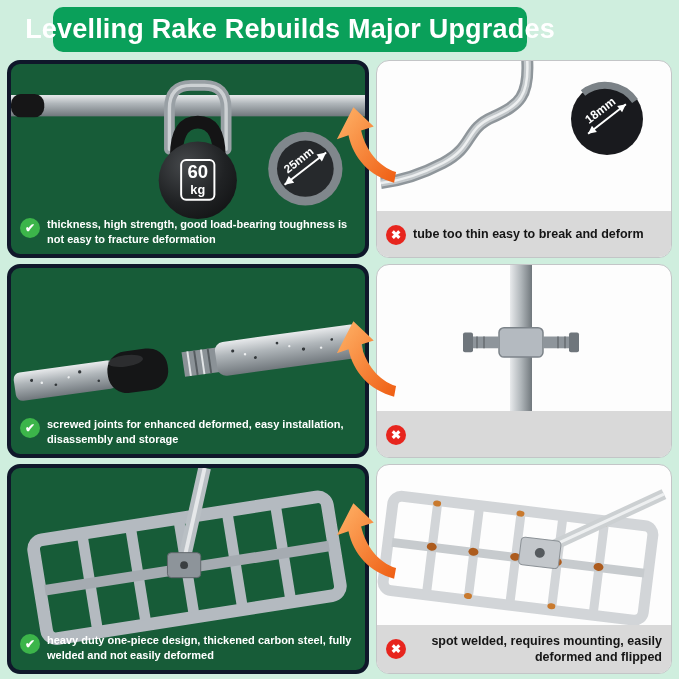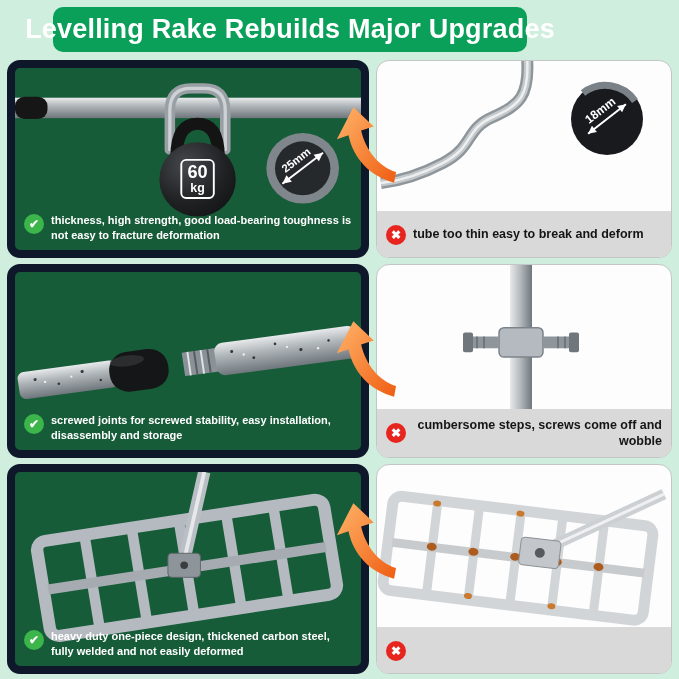--- a/index.html
+++ b/index.html
@@ -6,21 +6,21 @@
   html,body{width:679px;height:679px;}
   body{font-family:"Liberation Sans",sans-serif;background:#ffffff;}
   .canvas{position:relative;width:679px;height:679px;background:#cfeede;overflow:hidden;}
   .banner{position:absolute;left:53px;top:7px;width:474px;height:45px;background:#0aa05a;border-radius:10px;display:flex;align-items:center;justify-content:center;}
   .banner .title{color:#fff;font-size:27px;font-weight:bold;letter-spacing:.2px;white-space:nowrap;}
   .row{position:absolute;left:0;width:679px;}
   .row1{top:58px;height:202px;}
   .row2{top:262px;height:198px;}
   .row3{top:462px;height:214px;}
   .panel{position:absolute;top:2px;border-radius:13px;overflow:hidden;}
-  .panel.good{left:7px;width:362px;background:#175c38;border:8px solid #0f172a;}
+  .panel.good{left:7px;width:362px;background:#175c38;border:4px solid #0f172a;}
   .panel.bad{left:376px;width:296px;background:#fdfdfd;border:1.5px solid #c3c5c7;}
   .row1 .panel{height:198px;}
   .row2 .panel{height:194px;}
   .row3 .panel{height:210px;}
   .illus{position:absolute;left:0;top:0;width:100%;height:100%;}
   .caption{display:flex;gap:7px;align-items:flex-start;}
   .good-caption{position:absolute;left:9px;right:9px;bottom:8px;color:#fff;}
   .bad-caption{position:absolute;left:0;right:0;bottom:0;background:#d9d9d9;padding:8px 9px;color:#151515;min-height:46px;align-items:center;}
   .cap-text{font-size:11px;font-weight:bold;line-height:1.3;}
   .bad-caption .cap-text{font-size:12.5px;text-align:right;}
@@ -159,21 +159,21 @@
             <circle cx="30" cy="100" r="1.3"></circle>
               <circle cx="58" cy="98" r="1.2"></circle>
               <circle cx="240" cy="99" r="1.3"></circle>
             <circle cx="286" cy="97" r="1.2"></circle>
               <circle cx="318" cy="103" r="1.3"></circle>
           </g>
         </g>
       </svg>
       <div class="caption good-caption">
         <span class="badge good-badge">✔</span>
-        <span class="cap-text">screwed joints for screwed stability, easy installation, disassembly and storage</span>
+        <span class="cap-text">screwed joints for enhanced deformed, easy installation, disassembly and storage</span>
       </div>
     </div>
 
     <div class="panel bad">
       <svg class="illus" viewBox="0 0 294 196" preserveAspectRatio="none">
         <rect x="133" y="0" width="22" height="68" fill="url(#gTubeH)"></rect>
         <rect x="133" y="94" width="22" height="56" fill="url(#gTubeH)"></rect>
         <rect x="122" y="64" width="44" height="30" rx="5" fill="#b4bac0" stroke="#7c8389" stroke-width="1.5"></rect>
         <g>
           <rect x="94" y="73" width="28" height="12" fill="#8e959b"></rect>
@@ -183,21 +183,20 @@
         </g>
         <g>
           <rect x="166" y="73" width="28" height="12" fill="#8e959b"></rect>
           <line x1="181" y1="73" x2="181" y2="85" stroke="#666c71" stroke-width="1.5"></line>
           <line x1="188" y1="73" x2="188" y2="85" stroke="#666c71" stroke-width="1.5"></line>
           <rect x="192" y="69" width="10" height="20" rx="2" fill="#6f767c"></rect>
         </g>
       </svg>
       <div class="caption bad-caption">
         <span class="badge bad-badge">✖</span>
-        <span class="cap-text">cumbersome steps, screws come off and wobble</span>
       </div>
     </div>
 
     <div class="arrow">
       <svg viewBox="0 0 66 86" width="64" height="84">
         <path d="M63 83 C38 76 21 58 16 34 L4 38 L21 5 L42 25 L29 29 C34 50 47 66 65 72 Z" fill="url(#gArrow)"></path>
       </svg>
     </div>
   </section>
 
@@ -251,20 +250,21 @@
             <ellipse cx="170" cy="92" rx="4" ry="3"></ellipse>
           </g>
           <line x1="150" y1="40" x2="268" y2="-34" stroke="#ccd0d2" stroke-width="11"></line>
           <line x1="150" y1="40" x2="268" y2="-34" stroke="#eef0f1" stroke-width="3"></line>
           <rect x="132" y="26" width="40" height="28" rx="4" fill="#c3c7cb" stroke="#8b9196"></rect>
           <circle cx="152" cy="40" r="5" fill="#555a5e"></circle>
         </g>
       </svg>
       <div class="caption bad-caption">
         <span class="badge bad-badge">✖</span>
+        <span class="cap-text">spot welded, requires mounting, easily deformed and flipped</span>
       </div>
     </div>
 
     <div class="arrow">
       <svg viewBox="0 0 66 86" width="64" height="84">
         <path d="M63 83 C38 76 21 58 16 34 L4 38 L21 5 L42 25 L29 29 C34 50 47 66 65 72 Z" fill="url(#gArrow)"></path>
       </svg>
     </div>
   </section>
 

